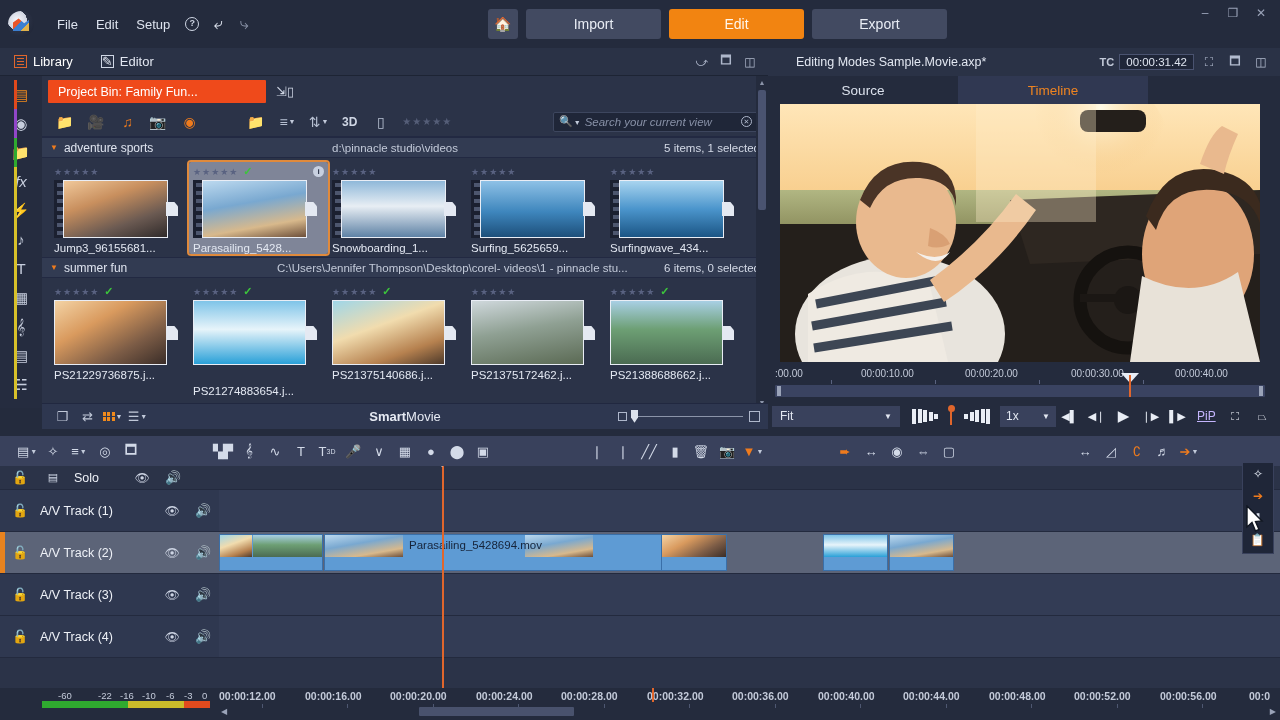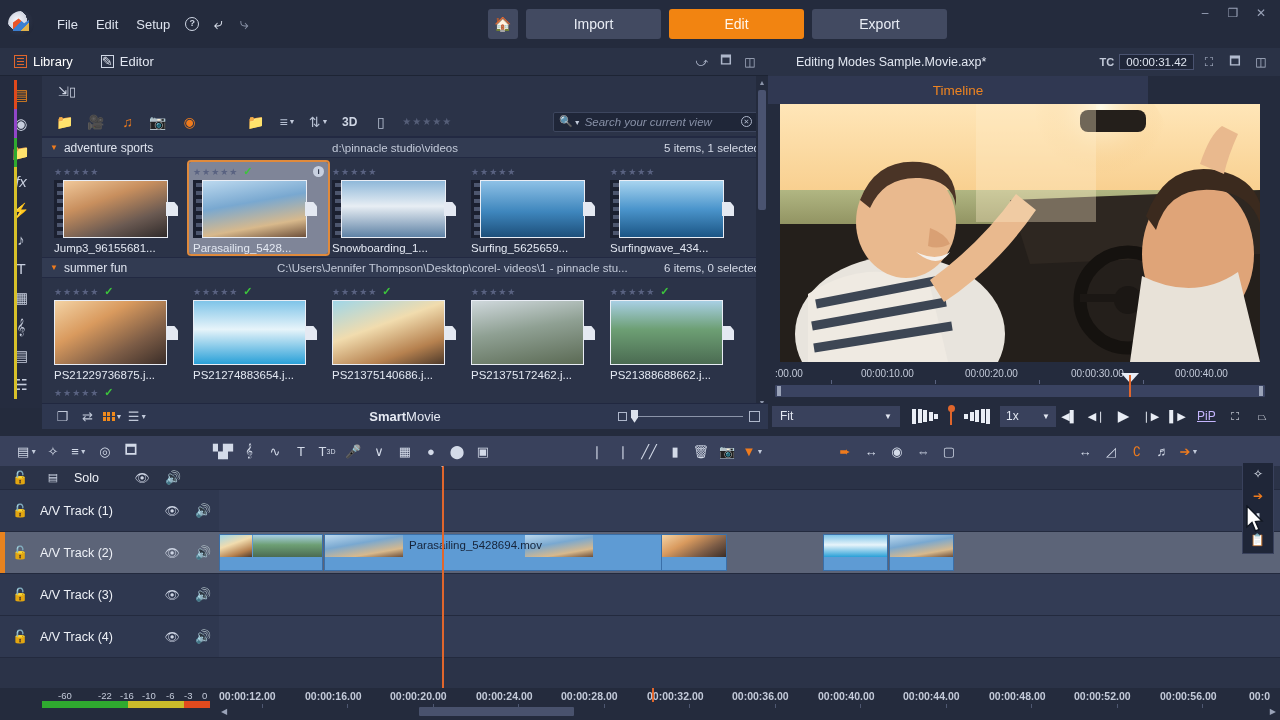--- a/index.html
+++ b/index.html
@@ -299,20 +299,21 @@
     <div class="rail-item"><span class="bar" style="background:#d8c12a"></span>♪</div>
     <div class="rail-item"><span class="bar" style="background:#d8c12a"></span>T</div>
     <div class="rail-item"><span class="bar" style="background:#d8c12a"></span>▦</div>
     <div class="rail-item"><span class="bar" style="background:#d8c12a"></span>𝄞</div>
     <div class="rail-item"><span class="bar" style="background:#d8c12a"></span>▤</div>
     <div class="rail-item"><span class="bar" style="background:#d8c12a"></span>☵</div>
   </div>
 
   <div class="libbody">
     <div class="binrow">
+      <div class="binchip">Project Bin: Family Fun...</div>
       <div class="bin-add">⇲▯</div>
     </div>
 
     <div class="filterbar">
       <div class="fb-ic">📁</div>
       <div class="fb-ic orange">🎥</div>
       <div class="fb-ic orange">♫</div>
       <div class="fb-ic orange">📷</div>
       <div class="fb-ic orange">◉</div>
       <div class="fb-ic" style="margin-left:36px">📁</div>
@@ -418,21 +419,21 @@
       </div>
       <div class="thumbcell">
         <div class="cellhdr">
             <span class="cellstars">★★★★★</span>
             <span class="tick">✓</span>
           </div>
         <div class="thumbwrap">
             <div class="thumbimg nostrip ph7" style="height:65px"></div>
             <div class="pgcorner" style="top:26px"></div>
           </div>
-        <div class="cellname" style="margin-top:11px">PS21274883654.j...</div>
+        <div class="cellname" style="margin-top:27px">PS21274883654.j...</div>
       </div>
       <div class="thumbcell">
         <div class="cellhdr">
             <span class="cellstars">★★★★★</span>
             <span class="tick">✓</span>
           </div>
         <div class="thumbwrap">
             <div class="thumbimg nostrip ph8" style="height:65px"></div>
             <div class="pgcorner" style="top:26px"></div>
           </div>
@@ -506,20 +507,21 @@
   <div class="player">
     <div class="p-title">
       <span style="margin-left:20px">Editing Modes Sample.Movie.axp*</span>
       <span class="tc-lbl">TC</span>
       <span class="tcbox">00:00:31.42</span>
       <span class="tic">⛶</span>
       <span class="tic">🗖</span>
       <span class="tic">◫</span>
     </div>
     <div class="p-tabs">
+      <div class="p-tab">Source</div>
       <div class="p-tab active">Timeline</div>
       <div class="p-tabspace"></div>
     </div>
   </div>
 
   <div class="pview">
     <svg width="480" height="258" viewBox="0 0 480 258" preserveAspectRatio="none">
       <defs>
         <linearGradient id="sky" x1="0" y1="0" x2="0" y2="1">
           <stop offset="0%" stop-color="#ffe6b8"></stop>

